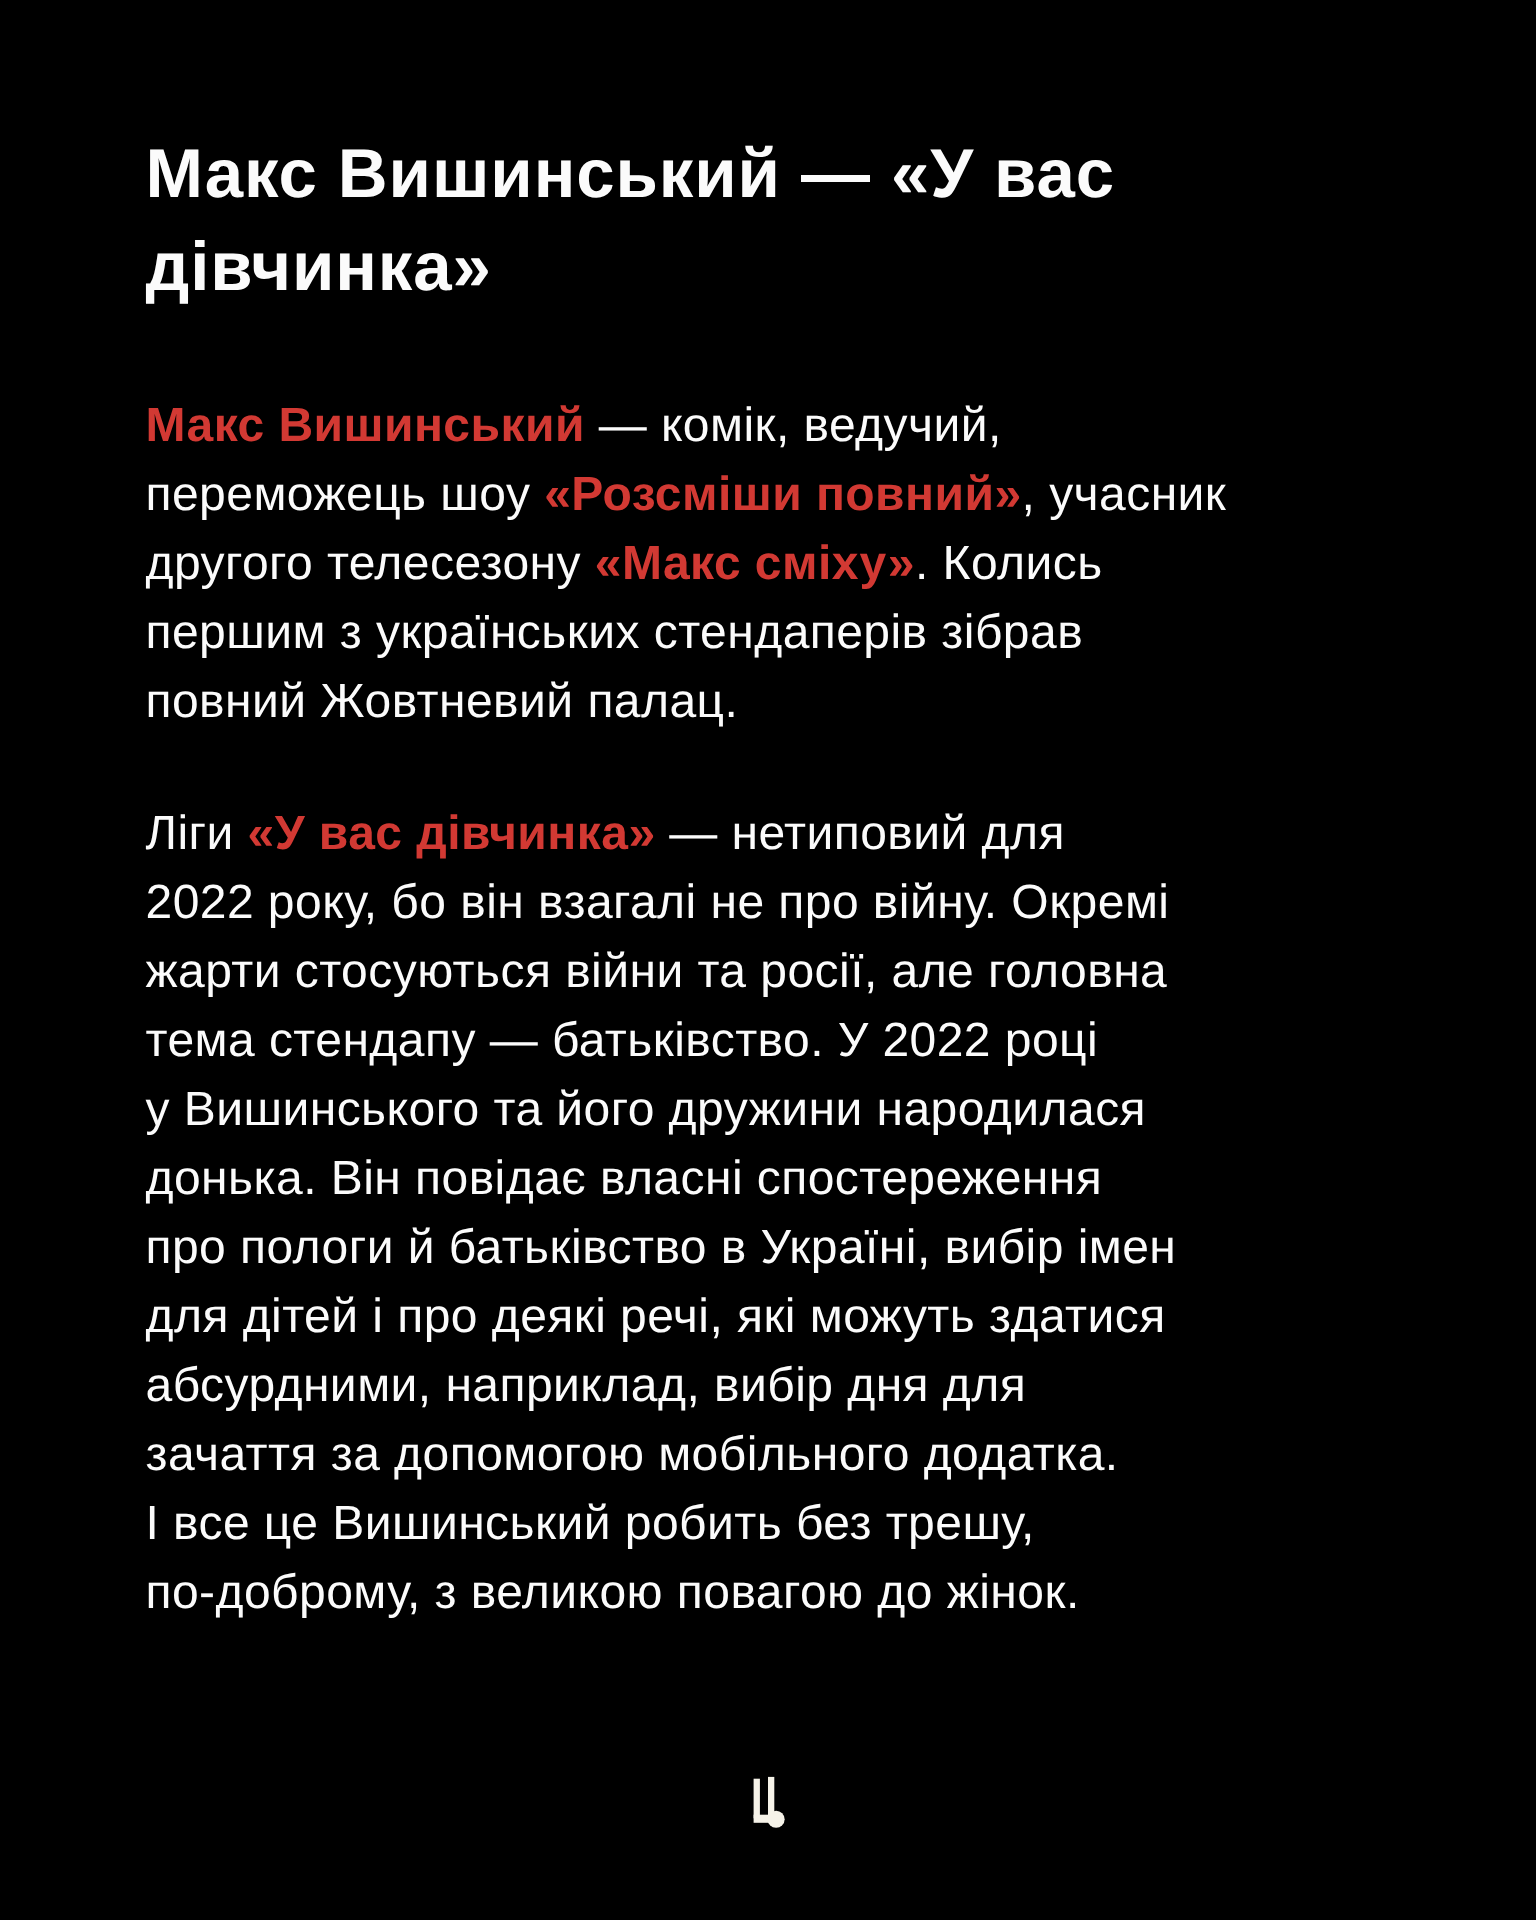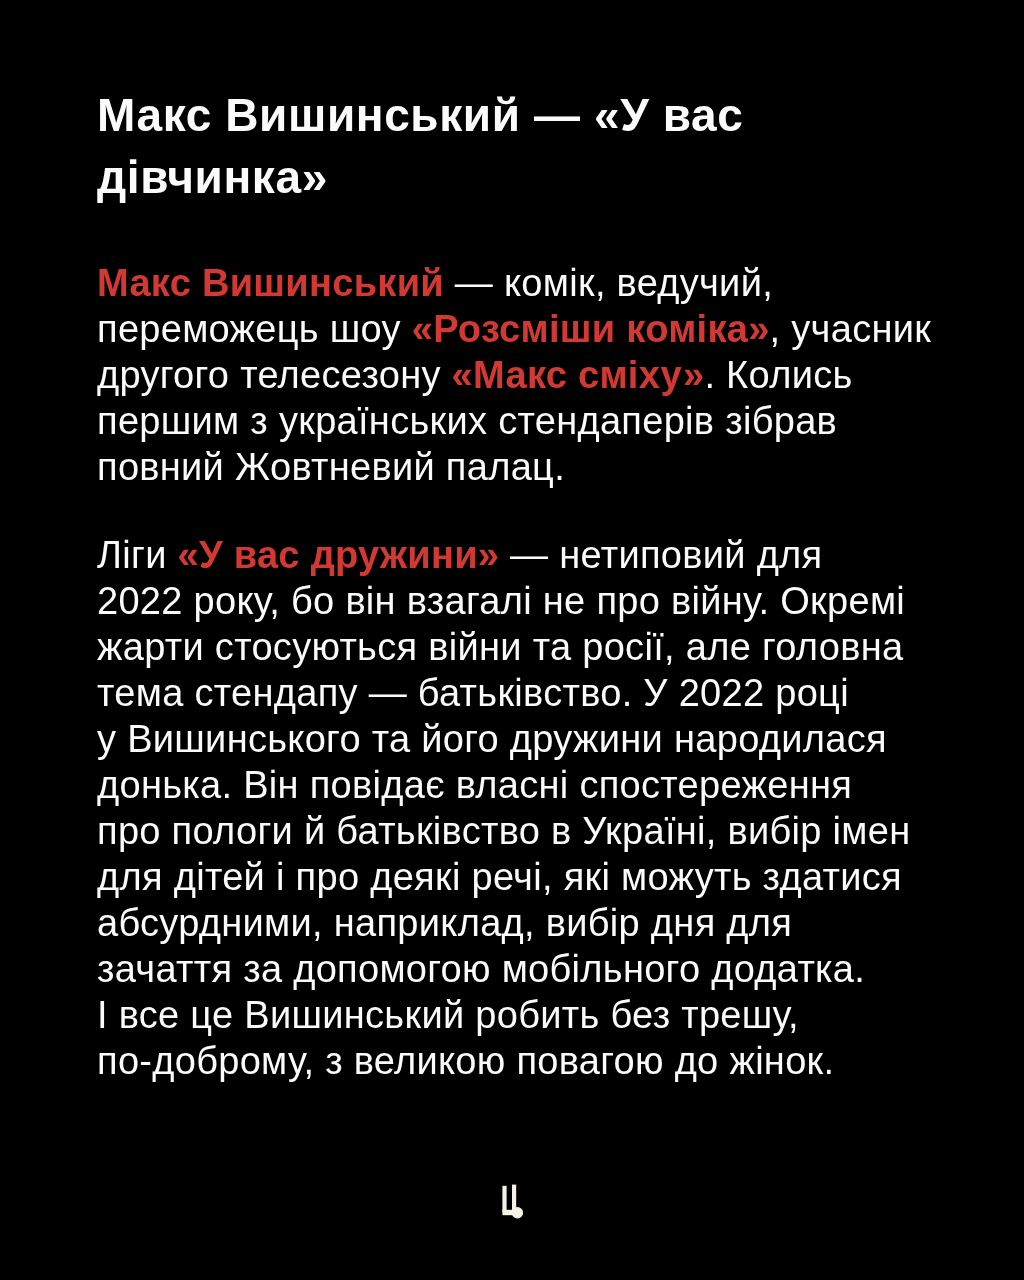--- a/index.html
+++ b/index.html
@@ -31,21 +31,21 @@
     line-height: 62px;
     letter-spacing: 0.6px;
     white-space: pre-wrap;
     margin-bottom: 52px;
   }
   .article {
     width: 880px;
   }
   .article p {
     color: var(--text);
-    font-size: 38px;
+    font-size: 32px;
     font-weight: 400;
     line-height: 46px;
     letter-spacing: 0.3px;
     white-space: pre-wrap;
     margin-bottom: 42px;
   }
   .article .accent {
     color: var(--accent);
     font-weight: 700;
   }
@@ -67,25 +67,25 @@
 </head>
 <body>
 
 <div class="card">
 
   <h1 class="title">Макс Вишинський — «У вас
 дівчинка»</h1>
 
   <div class="article">
       <p><span class="accent">Макс Вишинський</span><span class="plain"> — комік, ведучий,
-переможець шоу </span><span class="accent">«Розсміши коміка»</span><span class="plain">, учасник
+переможець шоу </span><span class="accent">«Розсміши повний»</span><span class="plain">, учасник
 другого телесезону </span><span class="accent">«Макс сміху»</span><span class="plain">. Колись
 першим з українських стендаперів зібрав
 повний Жовтневий палац.</span></p>
-      <p><span class="plain">Ліги </span><span class="accent">«У вас дружини»</span><span class="plain"> — нетиповий для
+      <p><span class="plain">Ліги </span><span class="accent">«У вас дівчинка»</span><span class="plain"> — нетиповий для
 2022 року, бо він взагалі не про війну. Окремі
 жарти стосуються війни та росії, але головна
 тема стендапу — батьківство. У 2022 році
 у Вишинського та його дружини народилася
 донька. Він повідає власні спостереження
 про пологи й батьківство в Україні, вибір імен
 для дітей і про деякі речі, які можуть здатися
 абсурдними, наприклад, вибір дня для
 зачаття за допомогою мобільного додатка.
 І все це Вишинський робить без трешу,

